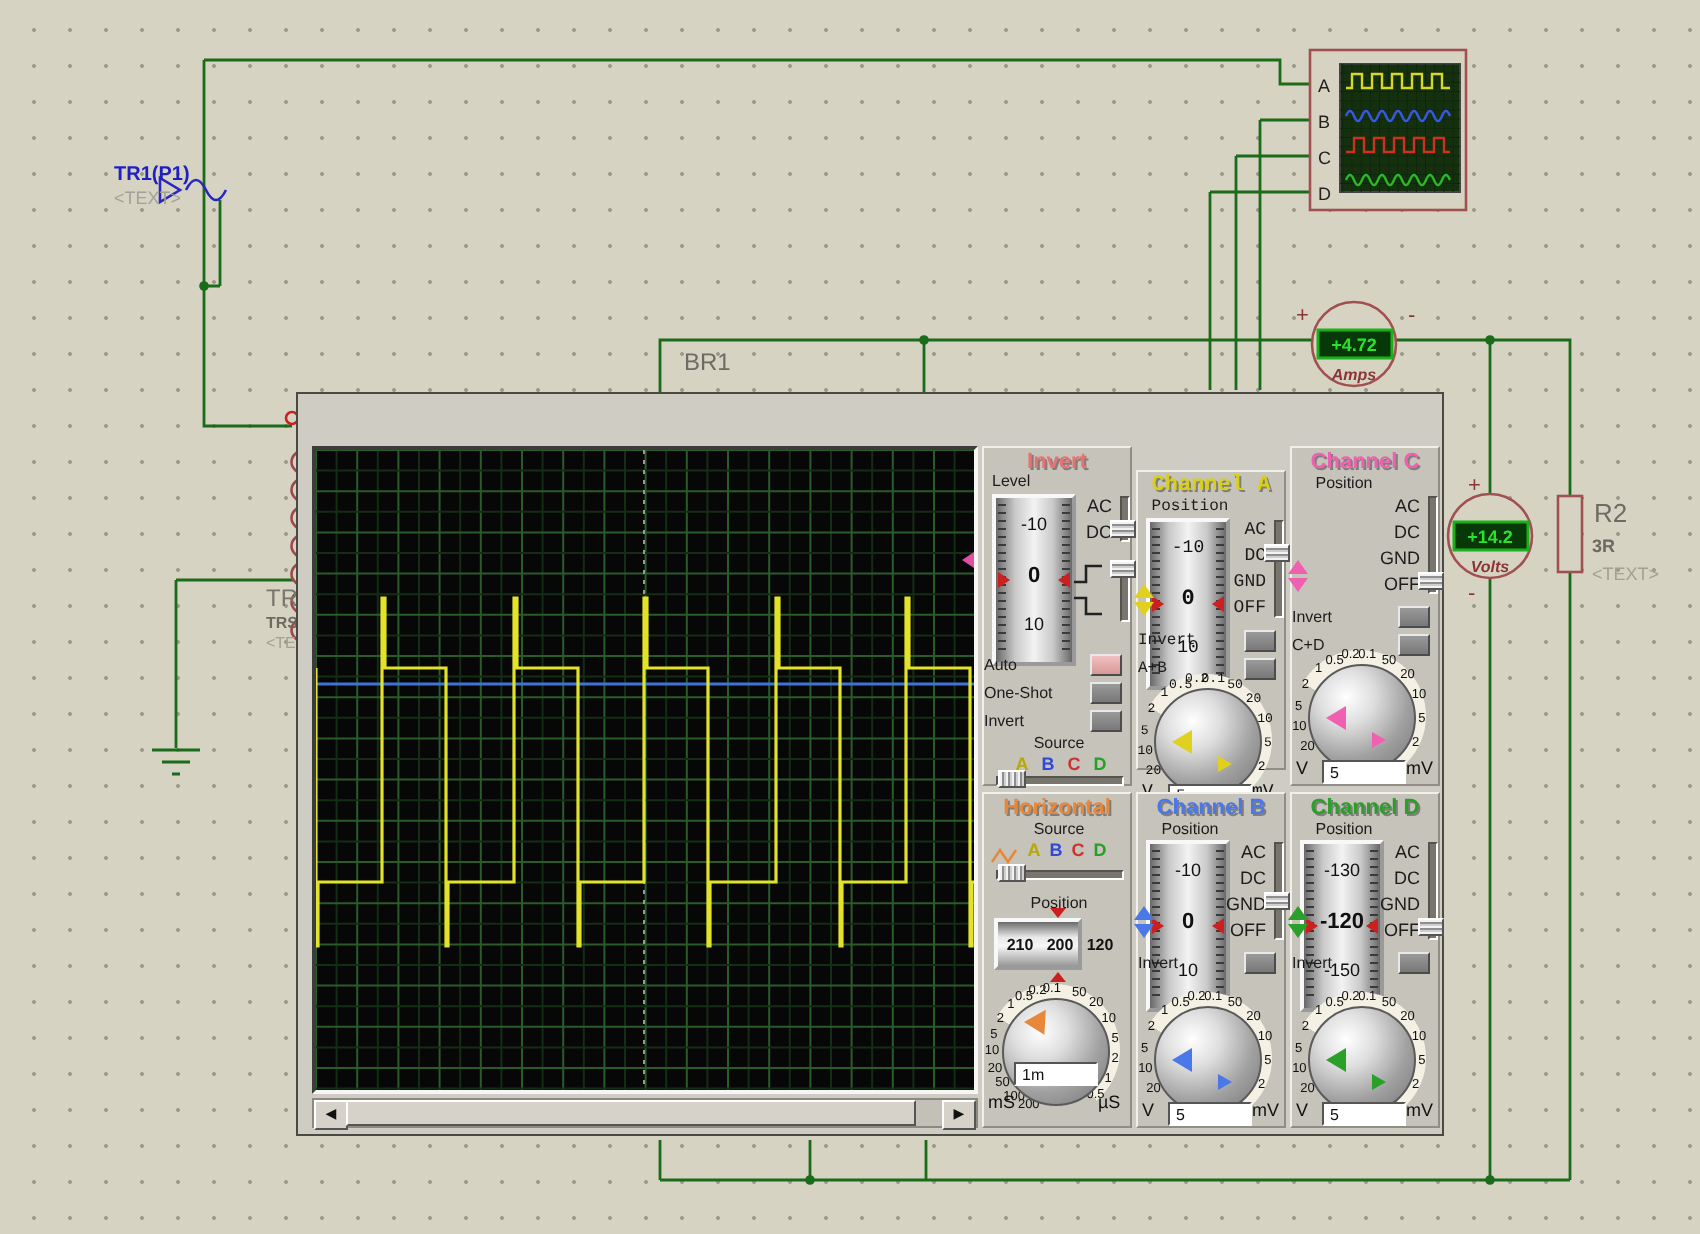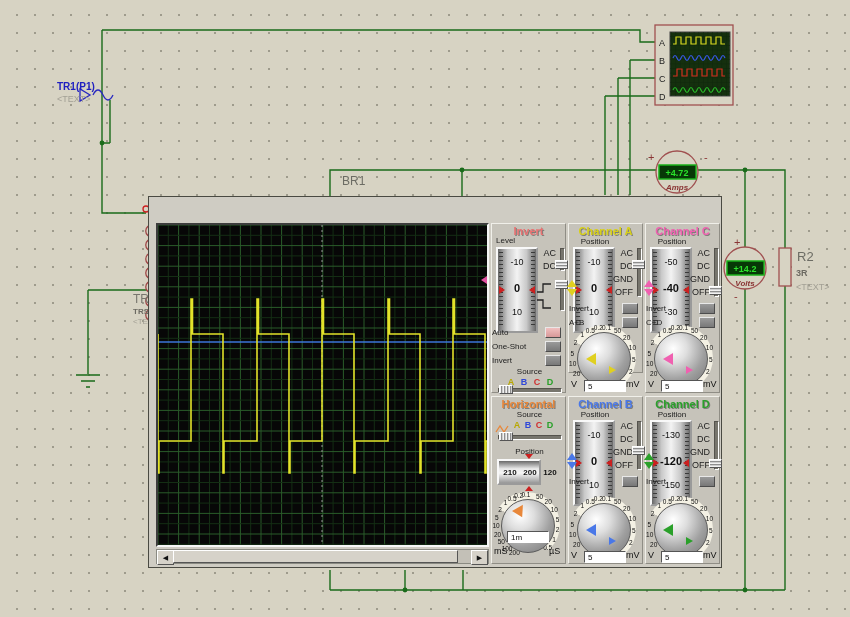--- a/index.html
+++ b/index.html
@@ -276,21 +276,21 @@
           <div class="btn-label" style="left: 0px; top: 132px; width: 50px;">Invert</div>
           <div class="sq-btn" style="left: 53px; top: 131px;"></div>
           <div class="p-label" style="left: 0px; top: 143px; width: 75px; text-align: center;">Source</div>
           <div class="src-letter" style="left: 14px; top: 153px; color: rgb(184, 168, 0);">A</div>
           <div class="src-letter" style="left: 27px; top: 153px; color: rgb(48, 72, 216);">B</div>
           <div class="src-letter" style="left: 40px; top: 153px; color: rgb(208, 48, 48);">C</div>
           <div class="src-letter" style="left: 53px; top: 153px; color: rgb(40, 160, 40);">D</div>
           <div class="h-track" style="left: 6px; top: 164px; width: 62px;"></div>
           <div class="h-thumb" style="left: 7px; top: 161px;"></div>
         </div>
-        <div class="panel" style="left: 77px; top: 0px; height: 150px;">
+        <div class="panel" style="left: 77px; top: 12px; height: 150px; font-family: Liberation Mono, monospace;">
           <div class="panel-title" style="color: rgb(216, 208, 24);">Channel A</div>
           <div class="p-label" style="left: 4px; top: 13px; width: 44px; text-align: center;">Position</div>
           <div class="gauge" style="left: 4px; top: 23px; width: 42px; height: 86px;">
             <div class="tickstrip" style="left: 1px;"></div>
             <div class="tickstrip" style="right: 1px;"></div>
             <div class="gtick" style="top: 8px;">-10</div>
             <div class="gtick mid" style="top: 33px;">0</div>
             <div class="gtick" style="top: 58px;">10</div>
             <div class="rarrow" style="left: 1px; top: 37px; border-left: 6px solid rgb(204, 32, 32);"></div>
             <div class="rarrow" style="right: 1px; top: 37px; border-right: 6px solid rgb(204, 32, 32);"></div>
@@ -327,29 +327,20 @@
             <div style="position: absolute; left: 8px; top: 20px; width: 0px; height: 0px; border-top: 6px solid transparent; border-bottom: 6px solid transparent; border-right: 10px solid rgb(224, 208, 32);"></div>
             <div style="position: absolute; left: 31px; top: 33px; width: 0px; height: 0px; border-top: 4px solid transparent; border-bottom: 4px solid transparent; border-left: 7px solid rgb(224, 208, 32);"></div>
           </div>
           <div class="kunit" style="left: 2px; top: 155px;">V</div>
           <div class="kunit" style="left: 57px; top: 155px;">mV</div>
           <div class="vbox" style="left: 15px; top: 156px;">5</div>
         </div>
         <div class="panel" style="left: 154px; top: 0px; height: 170px;">
           <div class="panel-title" style="color: rgb(240, 96, 176);">Channel C</div>
           <div class="p-label" style="left: 4px; top: 13px; width: 44px; text-align: center;">Position</div>
-          <div class="gauge" style="left: 4px; top: 23px; width: 42px; height: 86px;">
-            <div class="tickstrip" style="left: 1px;"></div>
-            <div class="tickstrip" style="right: 1px;"></div>
-            <div class="gtick" style="top: 8px;">-50</div>
-            <div class="gtick mid" style="top: 33px;">-40</div>
-            <div class="gtick" style="top: 58px;">-30</div>
-            <div class="rarrow" style="left: 1px; top: 37px; border-left: 6px solid rgb(204, 32, 32);"></div>
-            <div class="rarrow" style="right: 1px; top: 37px; border-right: 6px solid rgb(204, 32, 32);"></div>
-          </div>
           <div class="accent-arrows" style="left: -2px; top: 56px;">
             <div class="tri" style="border-bottom: 7px solid rgb(240, 96, 176);"></div>
             <div class="tri" style="margin-top: 2px; border-top: 7px solid rgb(240, 96, 176);"></div>
           </div>
           <div class="p-label" style="left: 38px; top: 24px; width: 26px; text-align: right; font-size: 9px;">AC</div>
           <div class="p-label" style="left: 38px; top: 37px; width: 26px; text-align: right; font-size: 9px;">DC</div>
           <div class="p-label" style="left: 38px; top: 50px; width: 26px; text-align: right; font-size: 9px;">GND</div>
           <div class="p-label" style="left: 38px; top: 63px; width: 26px; text-align: right; font-size: 9px;">OFF</div>
           <div class="slider-track" style="left: 68px; top: 24px; height: 47px;"></div>
           <div class="slider-thumb" style="left: 63px; top: 62px;"></div>

